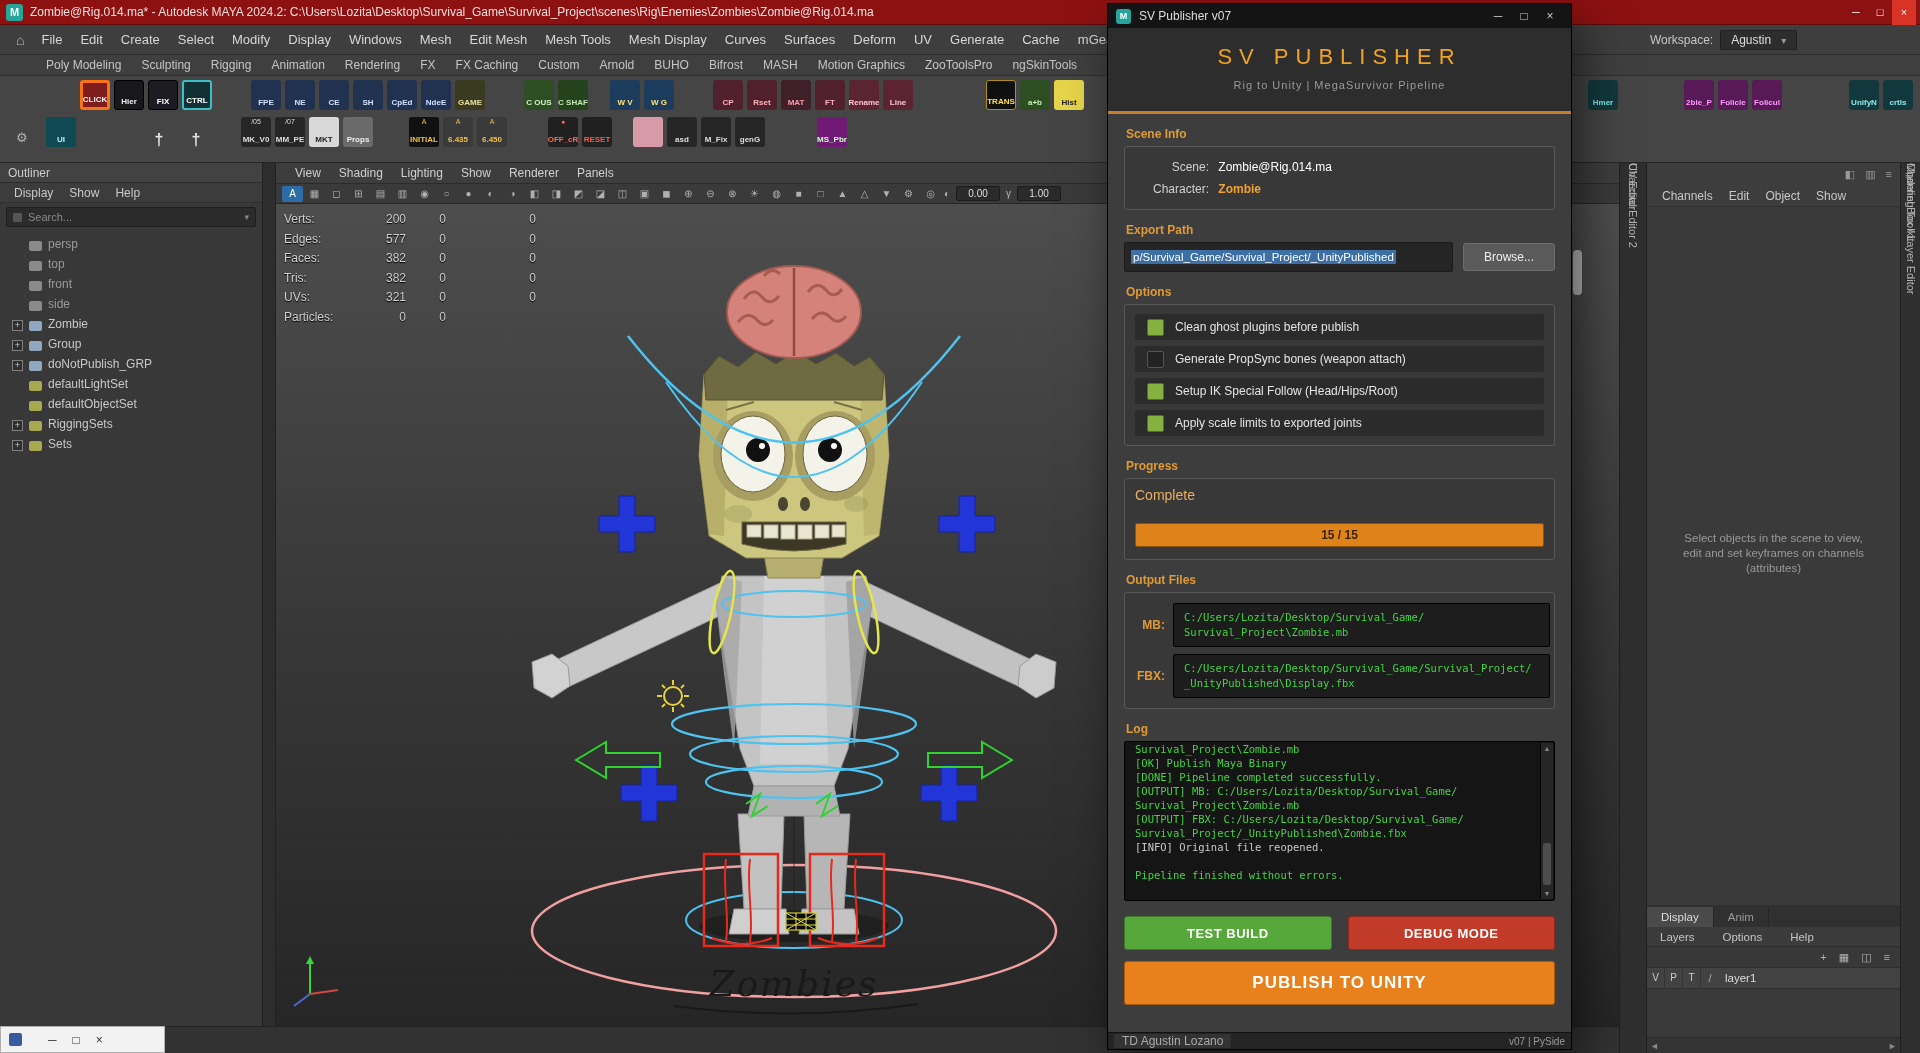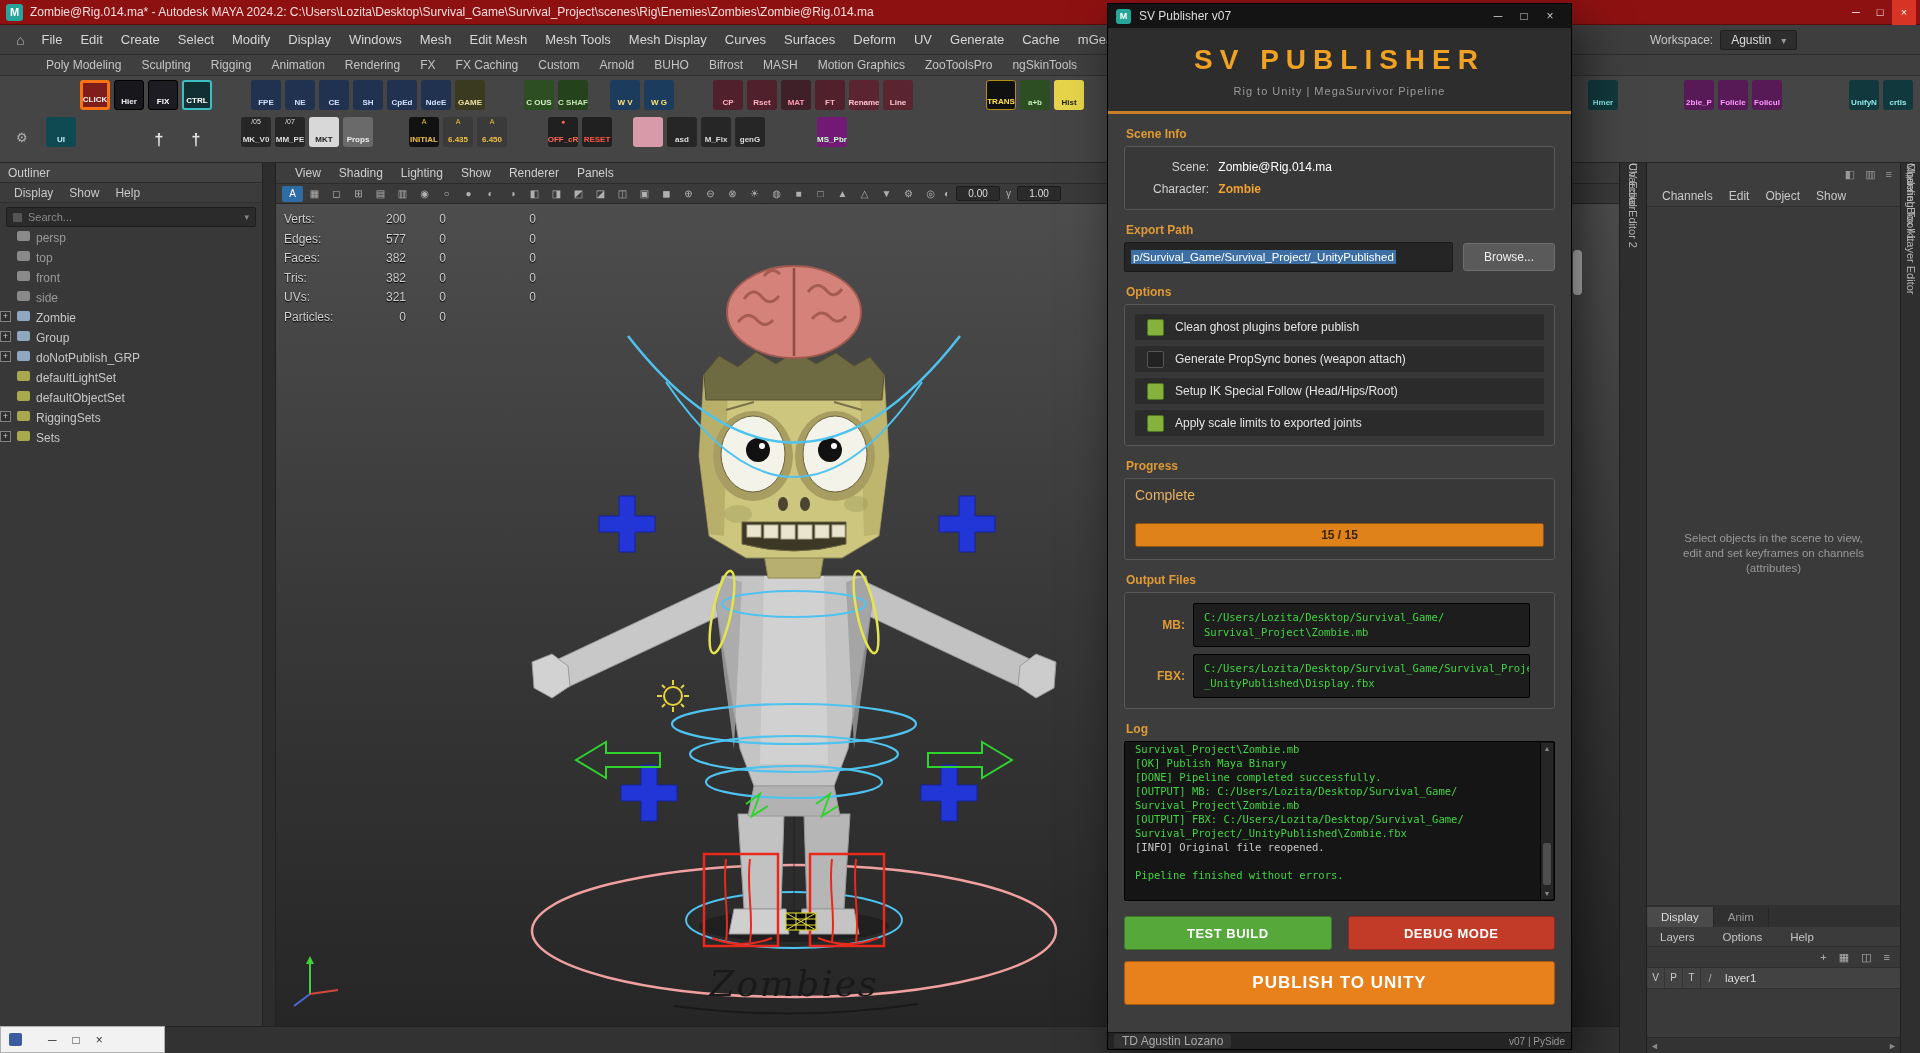--- a/index.html
+++ b/index.html
@@ -46,21 +46,21 @@
   .outliner{position:absolute;left:0;top:163px;width:263px;height:863px;background:#383838;border-right:1px solid #222}
   .ol-header{height:20px;background:#424242;border-bottom:1px solid #2c2c2c;font-size:12px;color:#ccc;
     padding-left:8px;line-height:20px}
   .ol-menus{height:20px;background:#3c3c3c;display:flex;gap:4px;align-items:center;padding-left:8px;border-bottom:1px solid #2e2e2e}
   .ol-menu{font-size:12px;color:#c8c8c8;padding:0 6px}
   .ol-search{margin:4px 6px;height:20px;background:#2b2b2b;border:1px solid #1e1e1e;border-radius:2px;
     display:flex;align-items:center;padding:0 6px;gap:6px}
   .ol-search-icon{width:9px;height:9px;background:#555;border-radius:1px}
   .ol-search-text{font-size:11px;color:#8a8a8a;flex:1}
   .ol-caret{color:#888;font-size:9px}
-  .oitem{height:20px;display:flex;align-items:flex-start;padding-left:0;font-size:12px}
+  .oitem{height:20px;display:flex;align-items:flex-end;padding-left:12px;font-size:12px}
   .oexp{width:11px;height:11px;border:1px solid #808080;background:#2f2f2f;color:#ccc;font-size:9px;
     line-height:9px;text-align:center;margin-right:6px;flex:none}
   .oexp:empty{border-color:transparent;background:transparent}
   .oicon{width:13px;height:10px;border-radius:2px;margin-right:6px;flex:none}
   .olabel{color:#c8c8c8;white-space:nowrap}
 
   .splitter{position:absolute;left:263px;top:163px;width:13px;height:863px;background:#2d2d2d;border-right:1px solid #222}
 
   
   .viewport{position:absolute;left:276px;top:163px;width:1343px;height:863px;overflow:hidden}
@@ -123,21 +123,21 @@
 
   
   .sv-window{position:absolute;left:1108px;top:4px;width:463px;height:1045px;background:#3d3d3d;
     box-shadow:0 0 0 1px #000,10px 18px 45px rgba(0,0,0,.55);z-index:50}
   .sv-titlebar{height:24px;background:#141414;display:flex;align-items:center;padding:0 8px}
   .sv-app-icon{width:15px;height:15px;background:#26a69a;border-radius:3px;color:#fff;font-size:9px;
     font-weight:bold;text-align:center;line-height:15px;margin-right:8px}
   .sv-title{font-size:12px;color:#ddd;flex:1}
   .sv-tb-btn{color:#c8c8c8;font-size:12px;width:26px;text-align:center}
   .sv-header{height:86px;background:#2d2d2d;border-bottom:3px solid #c87f2a;text-align:center;padding-top:16px}
-  .sv-h-title{font-size:28px;font-weight:bold;letter-spacing:7px;color:#f0a225}
+  .sv-h-title{font-size:22px;font-weight:normal;letter-spacing:7px;color:#f0a225}
   .sv-h-sub{font-size:11px;color:#9a9a9a;margin-top:9px;letter-spacing:1px}
   .sv-content{padding:0 16px}
   .sec-label{font-size:12px;font-weight:bold;color:#e09a35;margin:13px 2px 5px}
   .sv-panel{border:1px solid #585858;border-radius:3px;background:#383838}
   .scene-panel{padding:9px 0}
   .sp-row{line-height:22px;font-size:12px}
   .sp-label{display:inline-block;width:84px;text-align:right;margin-right:6px;color:#d0d0d0}
   .sp-value{color:#fff}
   .sp-value-accent{color:#f0a232;font-weight:bold}
   .path-row{display:flex;gap:10px;align-items:center;margin-top:2px}
@@ -150,21 +150,21 @@
   .opt-row{height:26px;background:#2b2b2b;border-radius:2px;display:flex;align-items:center;
     padding-left:12px;margin-bottom:6px}
   .opt-row:last-child{margin-bottom:0}
   .opt-check{width:17px;height:17px;border-radius:2px;margin-right:11px;flex:none}
   .opt-label{font-size:12px;color:#e4e4e4}
   .progress-panel{padding:8px 10px 12px}
   .prog-label{font-size:14px;color:#e8b060;margin-bottom:20px}
   .pbar{height:24px;background:#2a2a2a;border:1px solid #8a5510;border-radius:2px;overflow:hidden}
   .pbar-fill{height:100%;background:#e0821a;color:#3a2400;font-size:12px;font-weight:bold;
     text-align:center;line-height:22px}
-  .output-panel{padding:10px 24px}
+  .output-panel{padding:10px 4px}
   .out-row{display:flex;gap:8px;align-items:center;margin-bottom:7px}
   .out-row:last-child{margin-bottom:0}
   .out-label{width:36px;text-align:right;font-size:12px;font-weight:bold;color:#e09a35;flex:none}
   .out-box{flex:1;background:#1d1d1d;border:1px solid #000;border-radius:2px;padding:6px 10px;
     font-family:"DejaVu Sans Mono",monospace;font-size:10.5px;color:#42d442;line-height:15px;white-space:nowrap;overflow:hidden}
   .log-box{position:relative;height:160px;background:#151515;border:1px solid #000;border-radius:2px;
     padding:7px 22px 7px 10px;overflow:hidden}
   .log-line{font-family:"DejaVu Sans Mono",monospace;font-size:10.5px;line-height:14px;white-space:nowrap;min-height:14px}
   .log-scroll{position:absolute;right:1px;top:1px;bottom:1px;width:13px;background:#262626;border-left:1px solid #000}
   .log-arrow{position:absolute;left:0;right:0;text-align:center;color:#888;font-size:7px}

